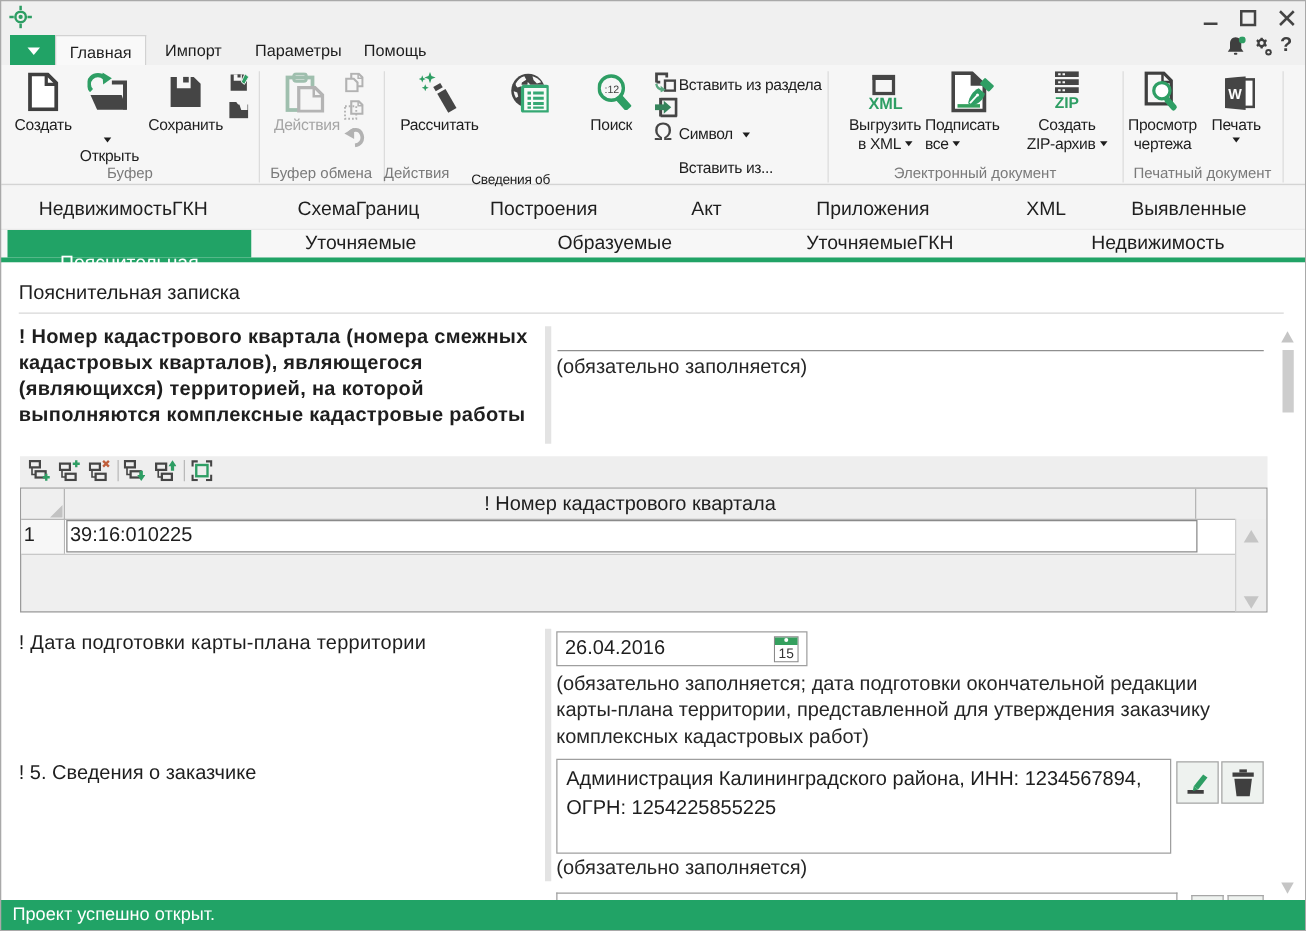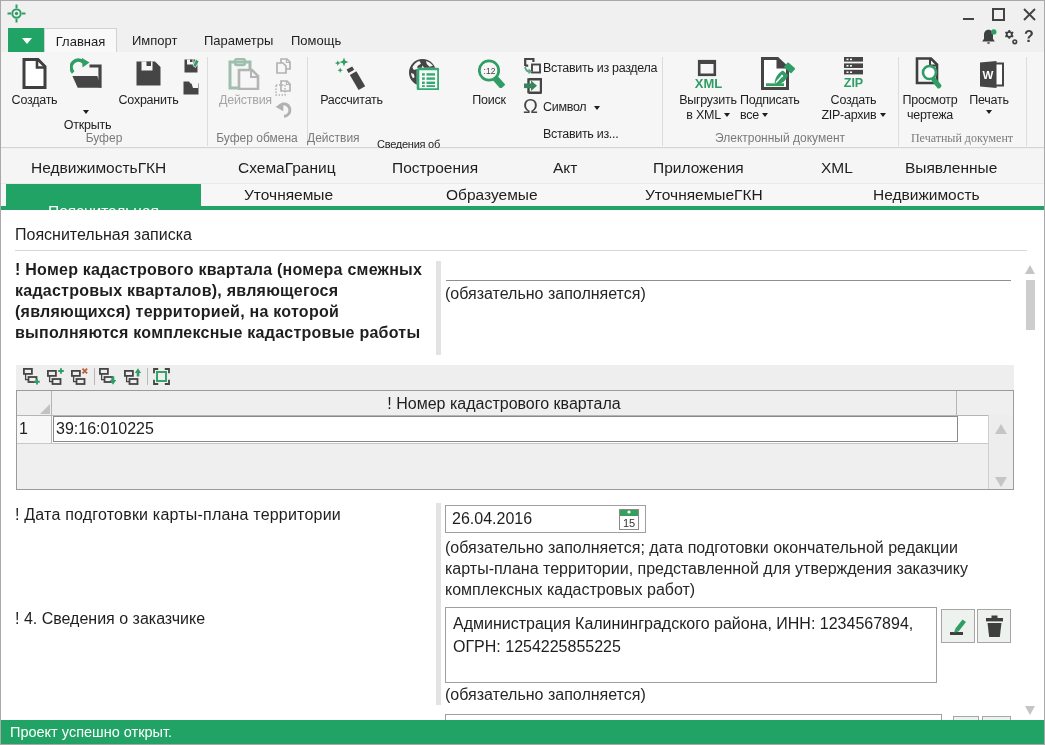--- a/index.html
+++ b/index.html
@@ -63,21 +63,21 @@
 <div class="abs" style="left:207px;top:57px;width:1px;height:89px;background:#dcdcdc;"></div>
 <div class="abs" style="left:307px;top:57px;width:1px;height:89px;background:#dcdcdc;"></div>
 <div class="abs" style="left:662px;top:57px;width:1px;height:89px;background:#dcdcdc;"></div>
 <div class="abs" style="left:898px;top:57px;width:1px;height:89px;background:#dcdcdc;"></div>
 <div class="abs" style="left:1026px;top:57px;width:1px;height:89px;background:#dcdcdc;"></div>
 
 <div class="abs" style="left:0px;top:131px;width:208px;text-align:center;font-size:12px;color:#7a7a7a;">Буфер</div>
 <div class="abs" style="left:207px;top:131px;width:100px;text-align:center;font-size:12px;color:#7a7a7a;">Буфер обмена</div>
 <div class="abs" style="left:307px;top:131px;width:355px;font-size:12px;color:#7a7a7a;">Действия</div>
 <div class="abs" style="left:662px;top:131px;width:236px;text-align:center;font-size:12px;color:#7a7a7a;">Электронный документ</div>
-<div class="abs" style="left:898px;top:131px;width:128px;text-align:center;font-size:12px;color:#7a7a7a;font-family:Liberation Serif, serif;">Печатный документ</div>
+<div class="abs" style="left:898px;top:131px;width:128px;text-align:center;font-size:12px;color:#7a7a7a;">Печатный документ</div>
 
 <svg class="abs" style="left:22px;top:58px;" width="25" height="31" viewBox="0 0 25 31">
   <path d="M2 1.5 L16 1.5 L23 8.5 L23 29.5 L2 29.5 Z" fill="#fff" stroke="#3f3f3f" stroke-width="3"></path>
   <path d="M15 1 L15 9.5 L23.5 9.5" fill="none" stroke="#3f3f3f" stroke-width="2.6"></path>
 </svg>
 <div class="abs" style="left:0px;top:93px;width:69px;text-align:center;font-size:12.5px;letter-spacing:-0.25px;color:#1e1e1e;">Создать</div>
 
 <svg class="abs" style="left:70px;top:58px;" width="33" height="31" viewBox="0 0 33 31">
   <path d="M19.5 8 L30 8 L30 29.5" fill="none" stroke="#454545" stroke-width="3.2"></path>
   <path d="M2.4 18 L27.3 18 L31.6 29.7 L7.7 29.7 Z" fill="#454545"></path>
@@ -333,21 +333,21 @@
 <div class="abs" style="left:445px;top:505px;width:201px;height:28px;background:#fff;border:1px solid #9f9f9f;"></div>
 <div class="abs" style="left:452px;top:510px;font-size:16px;color:#1e1e1e;">26.04.2016</div>
 <svg class="abs" style="left:619px;top:508px;" width="20" height="22" viewBox="0 0 20 22">
   <rect x="0.5" y="1.5" width="19" height="20" fill="#fff" stroke="#8a8a8a"></rect>
   <rect x="1" y="2" width="18" height="6" fill="#35a05e"></rect>
   <circle cx="10" cy="4" r="1.6" fill="#fff"></circle>
   <text x="10" y="18.5" font-size="11" font-family="Liberation Sans" text-anchor="middle" fill="#333">15</text>
 </svg>
 <div class="abs" style="left:445px;top:537px;font-size:16px;color:#262626;line-height:21px;">(обязательно заполняется; дата подготовки окончательной редакции<br>карты-плана территории, представленной для утверждения заказчику<br>комплексных кадастровых работ)</div>
 
-<div class="abs" style="left:15px;top:610px;font-size:16px;color:#1e1e1e;">! 4. Сведения о заказчике</div>
+<div class="abs" style="left:15px;top:610px;font-size:16px;color:#1e1e1e;">! 5. Сведения о заказчике</div>
 <div class="abs" style="left:445px;top:607px;width:492px;height:76px;background:#fff;border:1px solid #9f9f9f;"></div>
 <div class="abs" style="left:453px;top:612px;font-size:16px;color:#1e1e1e;line-height:23px;">Администрация Калининградского района, ИНН: 1234567894,<br>ОГРН: 1254225855225</div>
 <div class="abs" style="left:941px;top:609px;width:34px;height:34px;background:#eef2ef;border:1px solid #a6a6a6;"></div>
 <div class="abs" style="left:977px;top:609px;width:34px;height:34px;background:#eef2ef;border:1px solid #a6a6a6;"></div>
 <svg class="abs" style="left:948px;top:615px;" width="21" height="22" viewBox="0 0 21 22">
   <rect x="2" y="17" width="13" height="3" fill="#3f3f3f"></rect>
   <path d="M7 14 L14.5 4.5 L18 7 L10.5 16.5 Z" fill="#2e9e64"></path>
   <path d="M7 14 l3.5 2.5 l-4.3 1.3 z" fill="#2e9e64"></path>
 </svg>
 <svg class="abs" style="left:985px;top:614px;" width="19" height="24" viewBox="0 0 19 24">

